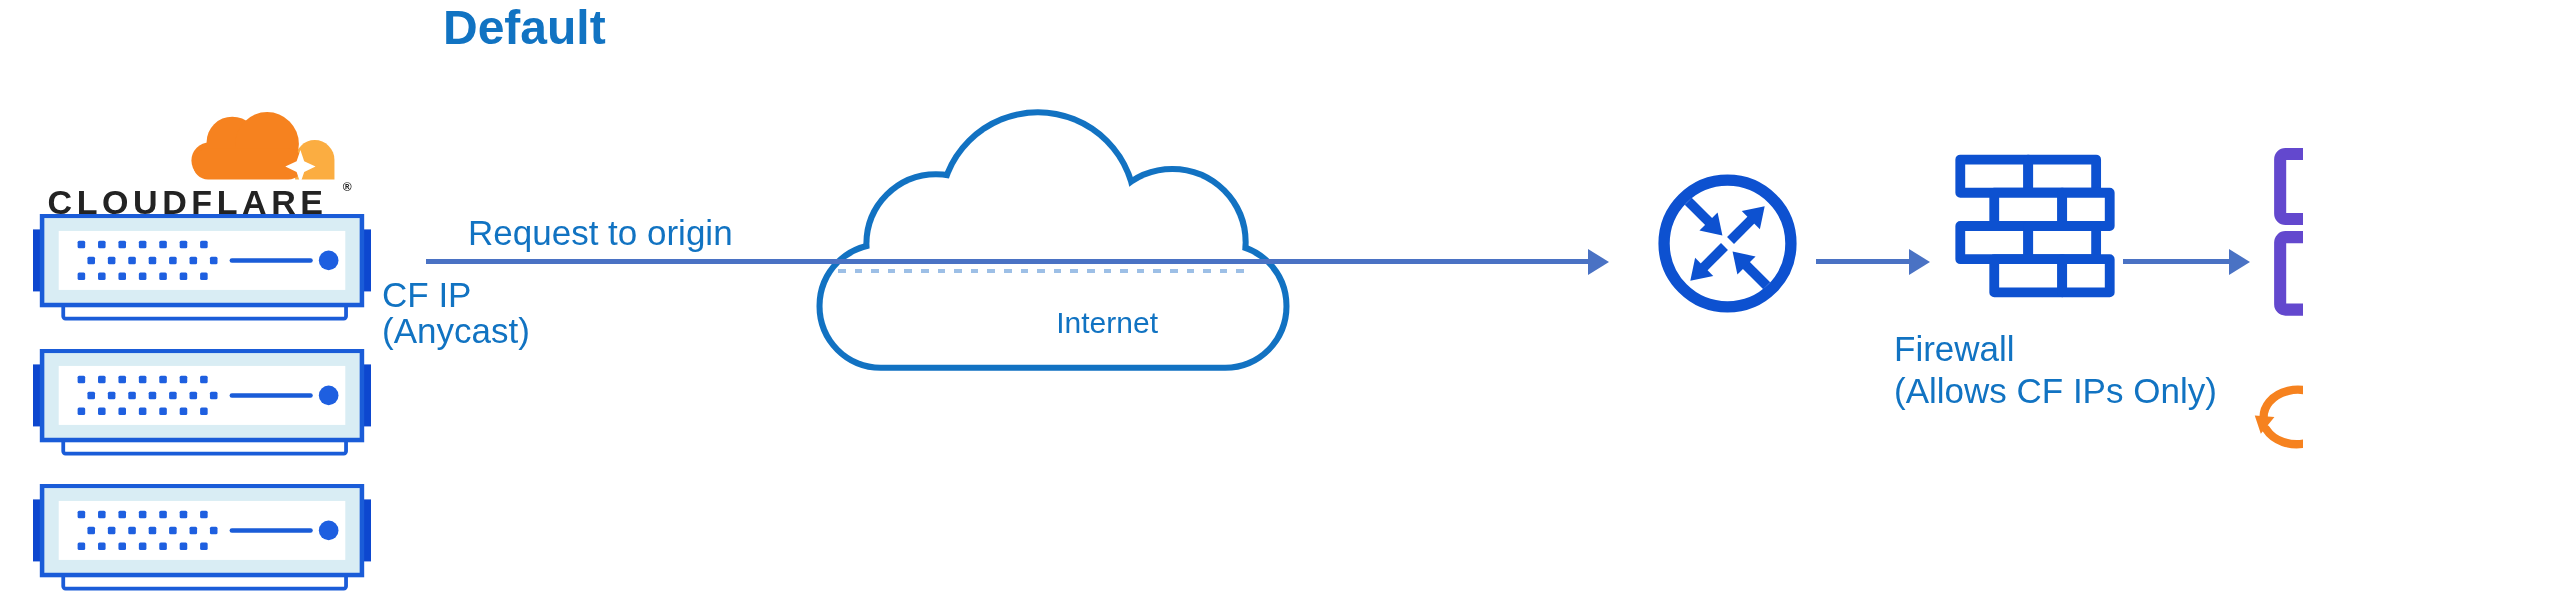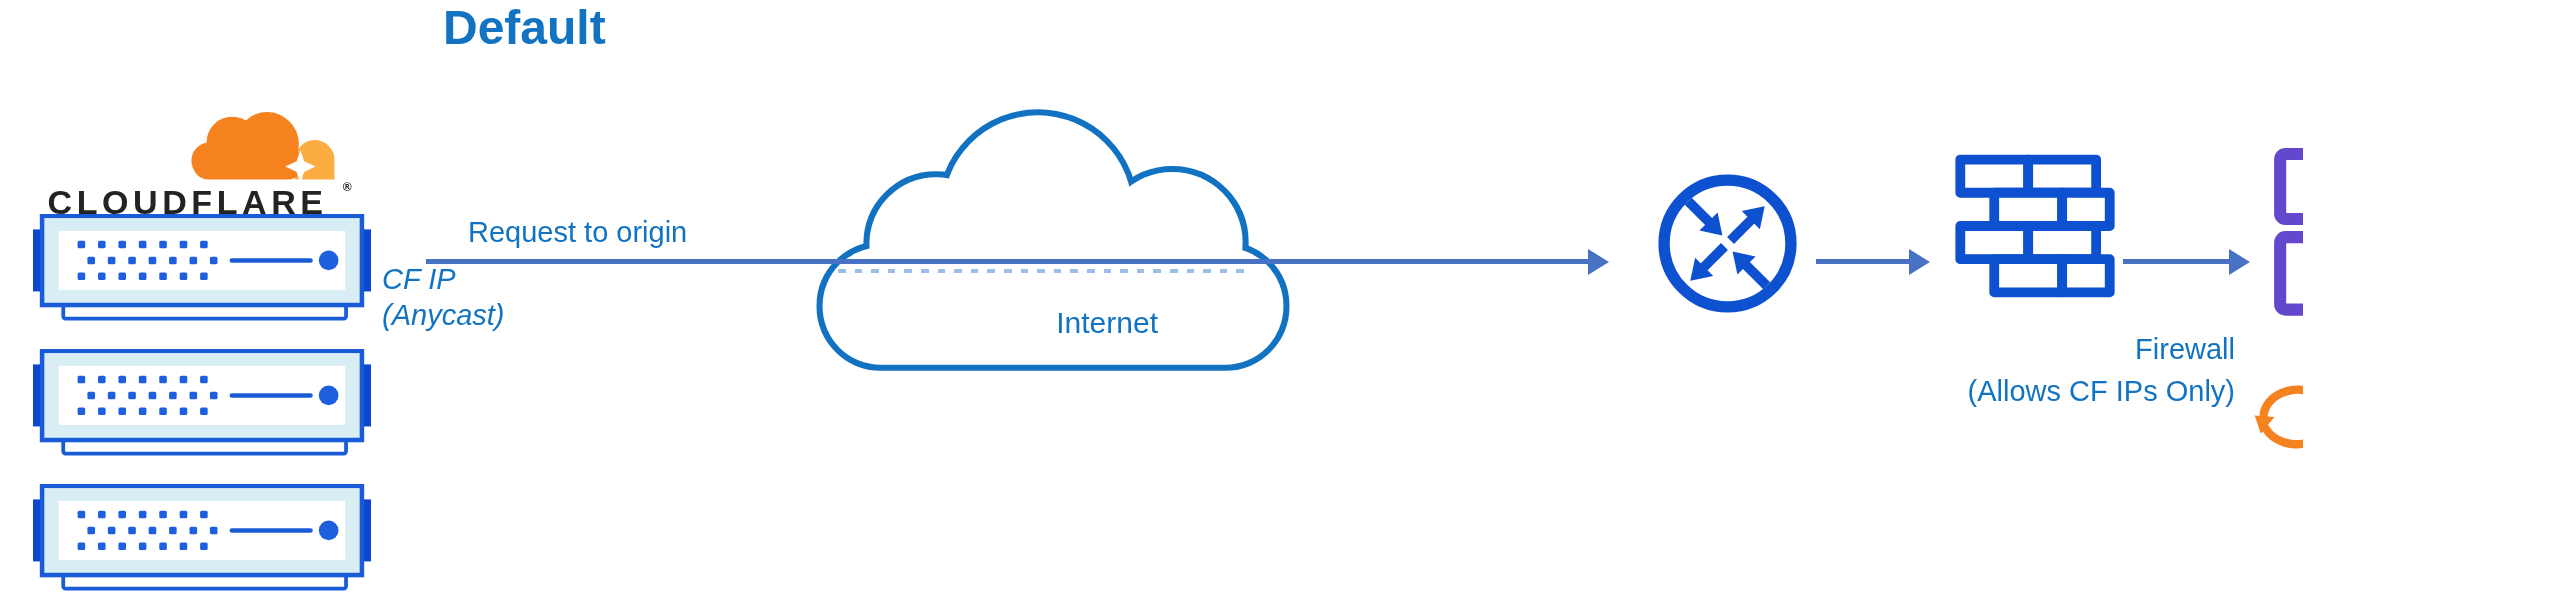--- a/index.html
+++ b/index.html
@@ -1,25 +1,25 @@
 <!DOCTYPE html>
 <html style="--label-blue: #1173c2; --arrow-blue: #4a72c4; --dash-blue: #9dbfe6; --cloud-blue: #1272c2; --icon-blue: #0d51d0; --server-blue: #1a5cd8; --server-dot: #1e5fe0; --server-tab: #0d47cf; --server-bezel: #d9edf4; --purple: #6348ce; --orange: #f6821f; --orange-light: #fbad41; --wordmark-black: #232323;font-size:12px"><head>
 <meta charset="utf-8">
 <style>
   html,body{margin:0;padding:0;background:#fff;font-family:"Liberation Sans",sans-serif;}
   .canvas{position:relative;width:2303px;height:614px;background:#fff;overflow:hidden;}
 
   .title{position:absolute;left:443px;top:0;font-size:48px;font-weight:650;color:var(--label-blue);}
 
-  .lbl{position:absolute;color:var(--label-blue);font-size:29px;line-height:39px;white-space:pre-line;}
+  .lbl{position:absolute;color:var(--label-blue);font-size:35px;line-height:39px;white-space:pre-line;}
   .request-label{left:468px;top:213px;}
-  .cfip-label{left:382px;top:261px;line-height:36px;font-style:italic;}
+  .cfip-label{left:382px;top:277px;line-height:36px;}
   .internet-label{left:855px;top:303px;width:303px;text-align:right;font-size:30px;}
   .cpe-label{left:1559px;top:336px;line-height:42px;}
-  .fw-label{left:1894px;top:328px;width:341px;text-align:right;line-height:42px;}
+  .fw-label{left:1894px;top:328px;width:341px;text-align:left;line-height:42px;}
   .origin-label{left:2259px;top:331px;}
   .cfd-label{left:2355px;top:392px;line-height:43px;}
 
   .hline{position:absolute;height:5.3px;background:var(--arrow-blue);}
   .main-line{left:426px;top:259px;width:1163px;}
   .line2{left:1816px;top:259px;width:94px;}
   .line3{left:2123px;top:259px;width:107px;}
   .ah{position:absolute;width:0;height:0;border-top:13px solid transparent;border-bottom:13px solid transparent;border-left:21px solid var(--arrow-blue);}
   .ah-main{left:1588px;top:249px;}
   .ah-2{left:1909px;top:249px;}

